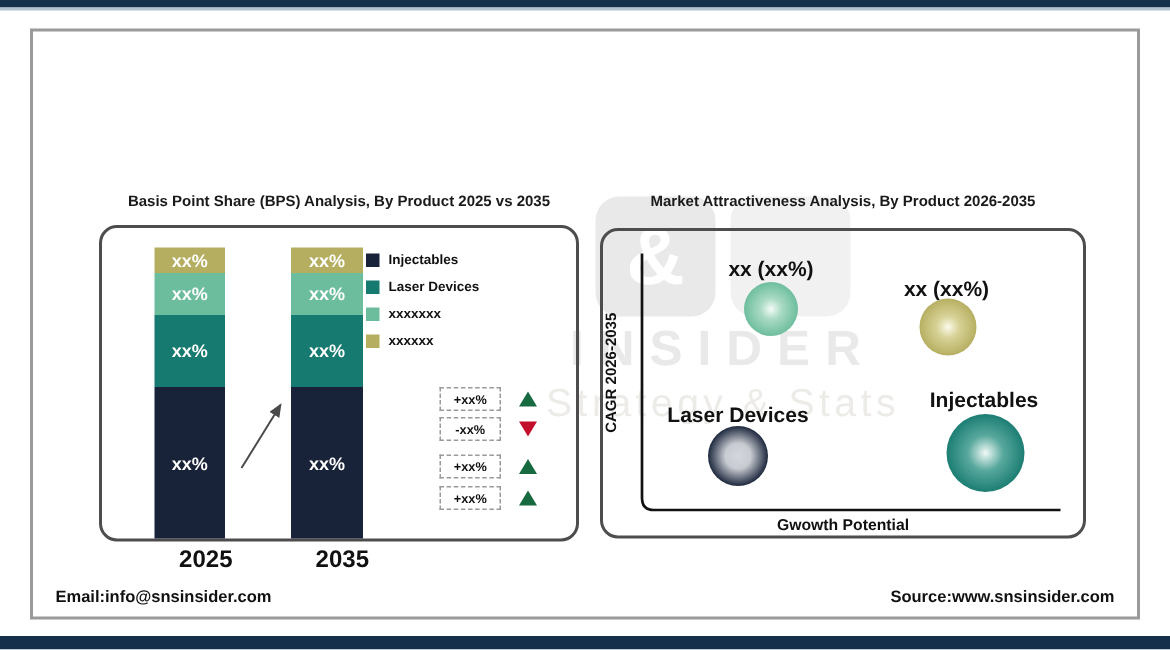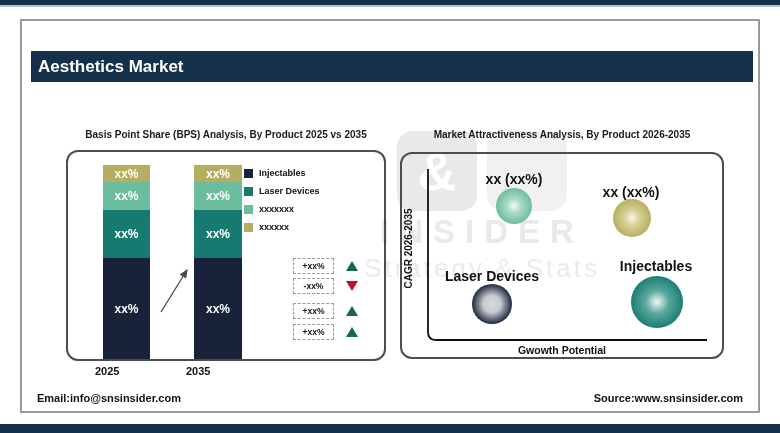--- a/index.html
+++ b/index.html
@@ -56,21 +56,21 @@
   .bar { position:absolute; bottom:0; display:flex; flex-direction:column; }
   .bar-2025 { left:35px;  width:47px; height:194px; }
   .bar-2035 { left:126px; width:48px; height:194px; }
   .seg { width:100%; display:flex; align-items:center; justify-content:center; }
   .seg span { color:#ffffff; font-size:12px; font-weight:bold; }
   .seg-olive { height:17px;  background:#b5ae60; }
   .seg-green { height:28px;  background:#6cbd9d; }
   .seg-teal  { height:48px;  background:#177a70; }
   .seg-navy  { height:101px; background:#182339; }
 
-  .year-label { position:absolute; top:344px; width:60px; text-align:left; font-size:11px; font-weight:bold; color:#111; z-index:2; }
+  .year-label { position:absolute; top:344px; width:60px; text-align:right; font-size:16px; font-weight:bold; color:#111; z-index:2; }
   .year-2025 { left:73px; }
   .year-2035 { left:164px; }
 
   .trend-arrow { position:absolute; left:83px; top:108px; width:44px; height:60px; }
 
   
   .legend { position:absolute; left:176px; top:16px; display:flex; flex-direction:column; gap:8px; }
   .legend-item { display:flex; align-items:center; gap:6px; }
   .legend-swatch { width:9px; height:9px; flex:0 0 9px; }
   .sw-navy { background:#182339; } .sw-teal { background:#177a70; }
@@ -129,23 +129,20 @@
 
   <div class="watermark">
     <div class="wm-squares">
       <div class="wm-sq wm-sq1">&amp;</div>
       <div class="wm-sq wm-sq2"></div>
     </div>
     <div class="wm-insider">INSIDER</div>
     <div class="wm-tagline">Strategy &amp; Stats</div>
   </div>
 
-  <div class="title-bar">
-    <span>Aesthetics Market</span>
-  </div>
 
   <div class="chart-title left">Basis Point Share (BPS) Analysis, By Product 2025 vs 2035</div>
   <div class="chart-title right">Market Attractiveness Analysis, By Product 2026-2035</div>
 
   <div class="panel panel-bps">
 
     <div class="bar bar-2025">
       <div class="seg seg-olive">
           <span>xx%</span>
         </div>

